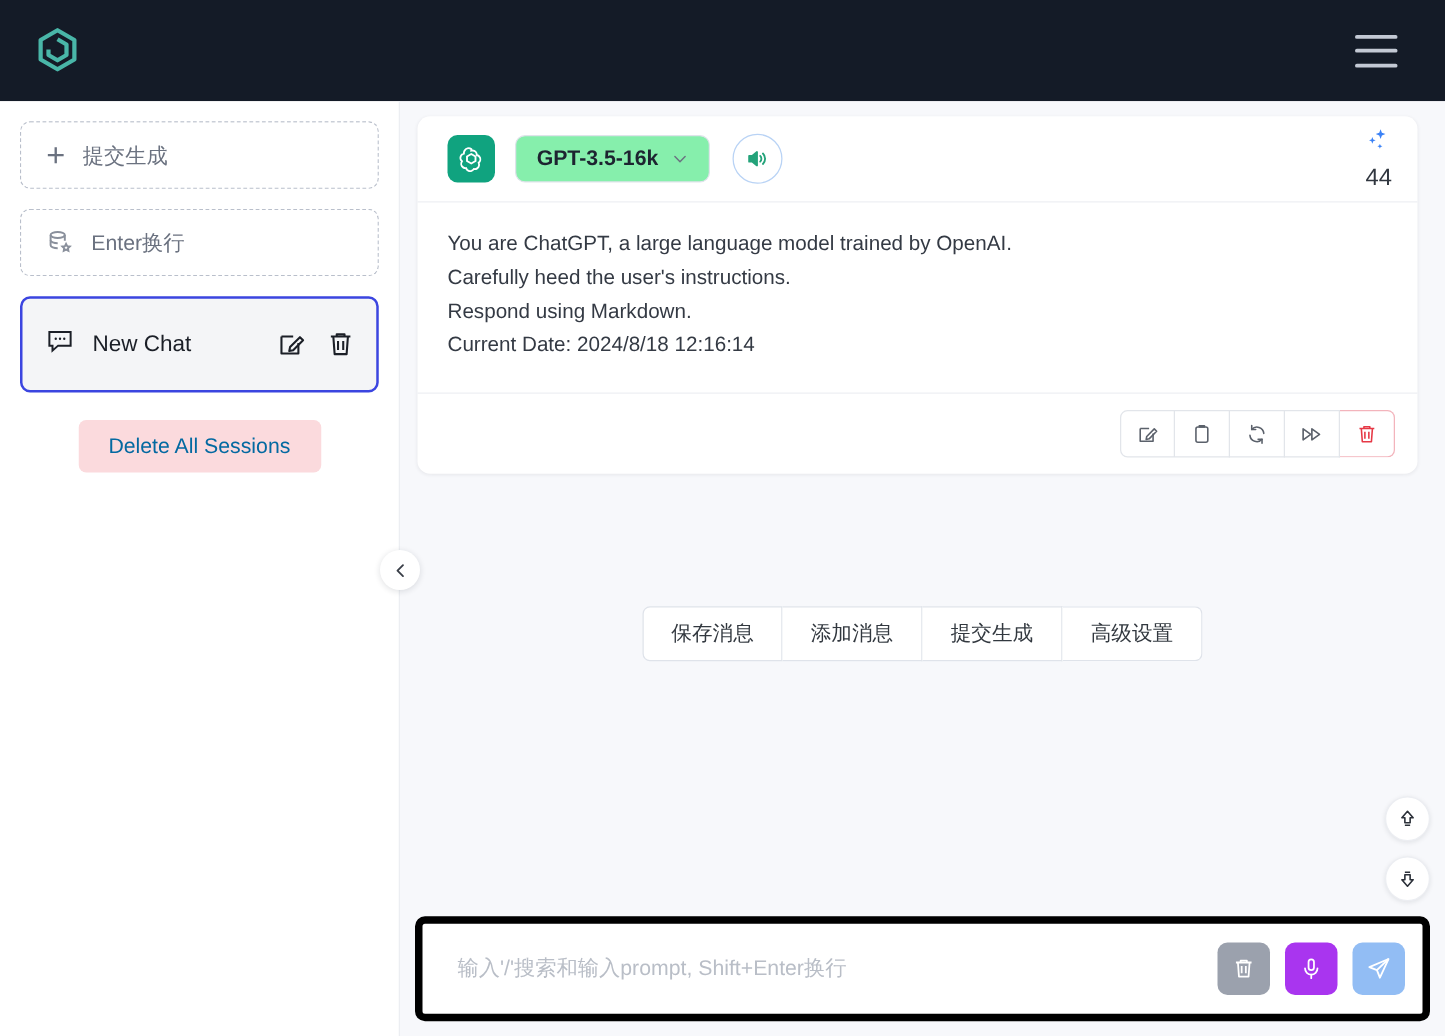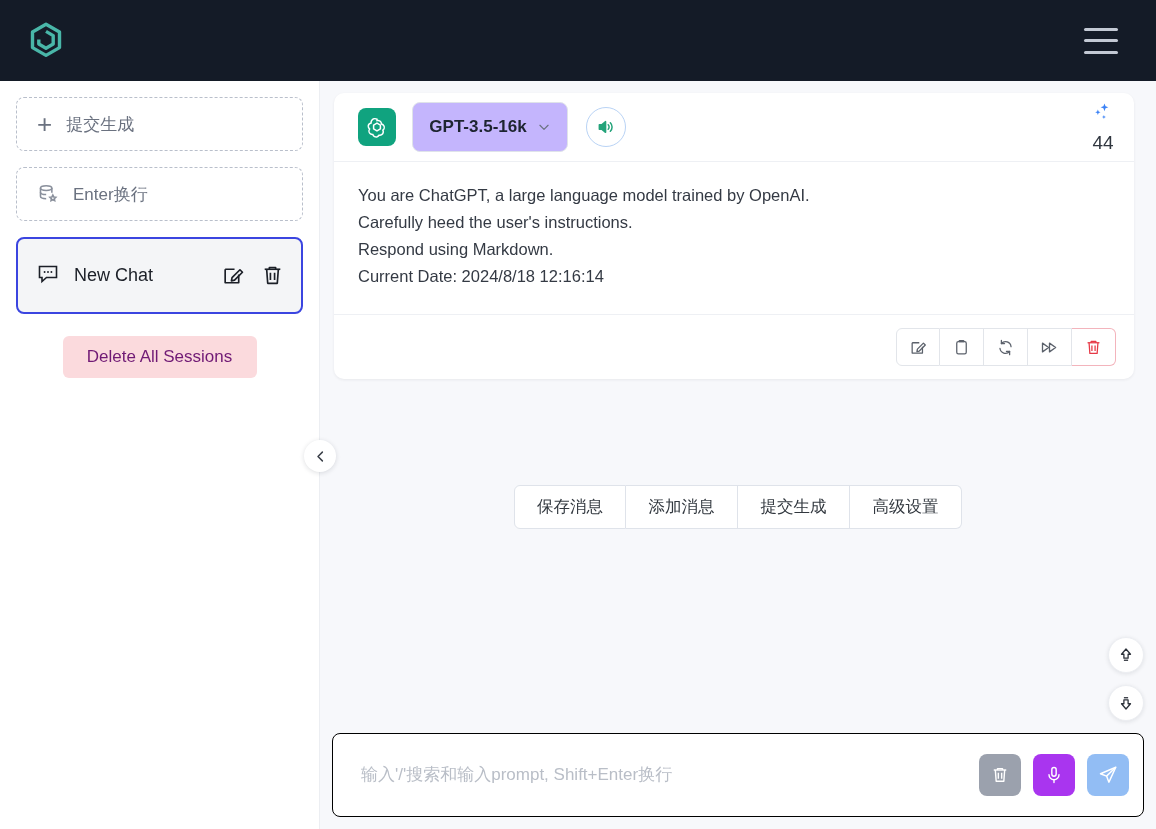--- a/index.html
+++ b/index.html
@@ -69,21 +69,21 @@
     color: #1b1f27;
     margin-left: 14px;
   }
   .chat-item .act { margin-left: 14px; display: flex; align-items: center; cursor: pointer; }
 
   .delete-all {
     margin: 22px auto 0;
     display: block;
     width: 194px; height: 42px;
     background: #fbdadd;
-    color: #701a75;
+    color: #0369a1;
     border: none; border-radius: 6px;
     font-size: 17px;
     font-family: "Liberation Sans", sans-serif;
     cursor: pointer;
   }
 
   
   .collapse-handle {
     position: absolute; left: 304px; top: 440px;
     width: 32px; height: 32px;
@@ -115,24 +115,24 @@
     border-bottom: 1px solid #eef0f4;
   }
   .gpt-badge {
     width: 38px; height: 38px;
     background: #10a37f;
     border-radius: 8px;
     display: flex; align-items: center; justify-content: center;
   }
   .model-select {
     margin-left: 16px;
-    height: 50px; min-width: 156px;
+    height: 38px; min-width: 156px;
     border: 1px solid #dfe3ea;
     border-radius: 8px;
-    background: #c4b5fd;
+    background: #86efac;
     display: flex; align-items: center; justify-content: center;
     gap: 10px;
     padding: 0 14px;
     font-size: 17px; font-weight: bold; color: #1d2430;
     cursor: pointer;
   }
   .speaker-btn {
     margin-left: 18px;
     width: 40px; height: 40px;
     border: 1px solid #b9d3f5;
@@ -205,21 +205,21 @@
     box-shadow: 0 1px 4px rgba(20,25,40,.10);
     display: flex; align-items: center; justify-content: center;
     cursor: pointer;
   }
 
   
   .composer {
     position: absolute; left: 12px; bottom: 12px;
     width: 812px; height: 84px;
     background: #fff;
-    border: 1px solid #000000;
+    border: 6px solid #000000;
     border-radius: 8px;
     display: flex; align-items: center;
     padding: 0 14px 0 28px;
   }
   .composer-input {
     flex: 1;
     border: none; outline: none;
     font-size: 17px;
     color: #333;
     font-family: "Liberation Sans", sans-serif;

